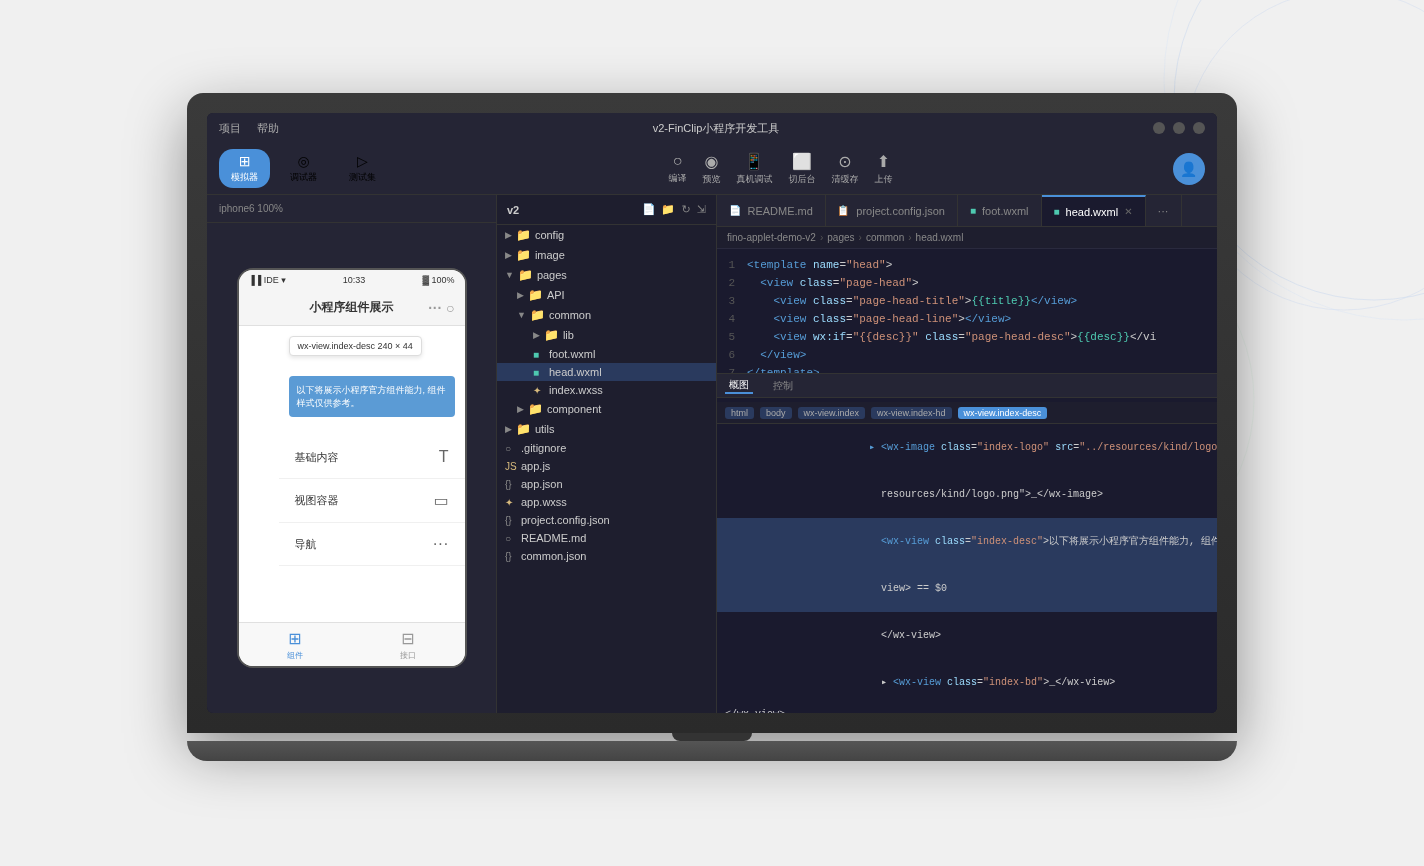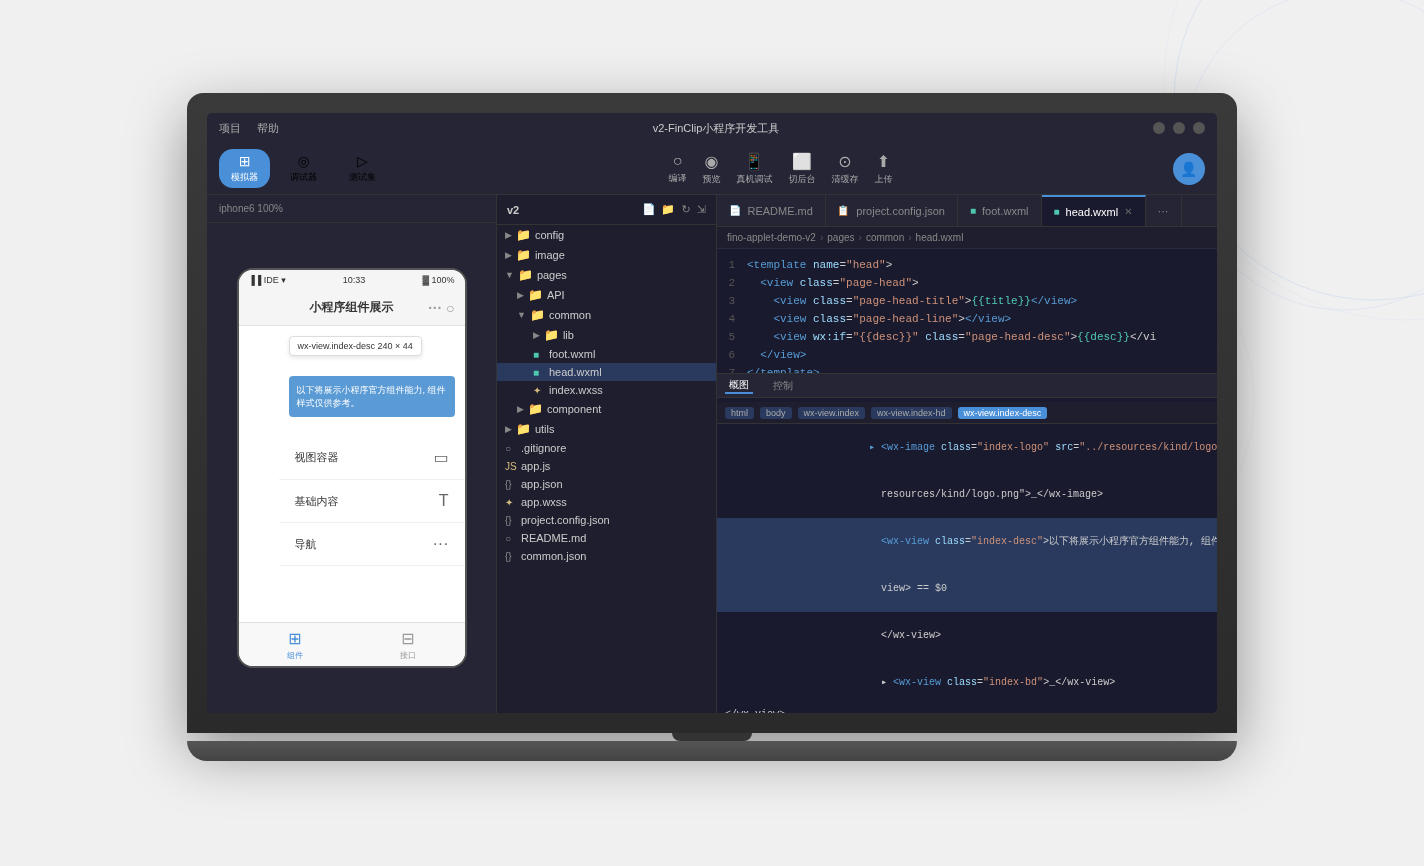--- a/index.html
+++ b/index.html
@@ -712,26 +712,26 @@
                   <div class="phone-nav-bar">
                     <span>小程序组件展示</span>
                     <span class="phone-nav-dots">··· ○</span>
                   </div>
 
                   <div class="phone-content">
                     <div class="phone-tooltip">wx-view.index-desc  240 × 44</div>
                     <div class="phone-desc-box">以下将展示小程序官方组件能力, 组件样式仅供参考。</div>
                     <div class="phone-menu-items">
                       <div class="phone-menu-item">
+                        <span>基础内容</span>
+                        <span class="phone-menu-icon">T</span>
+                      </div>
+                      <div class="phone-menu-item">
                         <span>视图容器</span>
                         <span class="phone-menu-icon">▭</span>
-                      </div>
-                      <div class="phone-menu-item">
-                        <span>基础内容</span>
-                        <span class="phone-menu-icon">T</span>
                       </div>
                       <div class="phone-menu-item">
                         <span>导航</span>
                         <span class="phone-menu-icon">···</span>
                       </div>
                     </div>
                   </div>
 
                   <div class="phone-bottom-nav">
                     <div class="phone-nav-item active">

